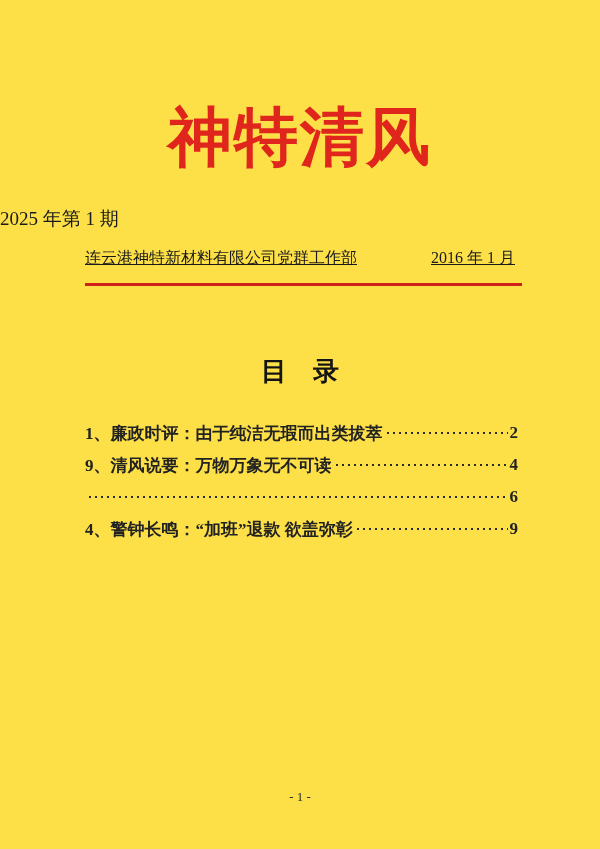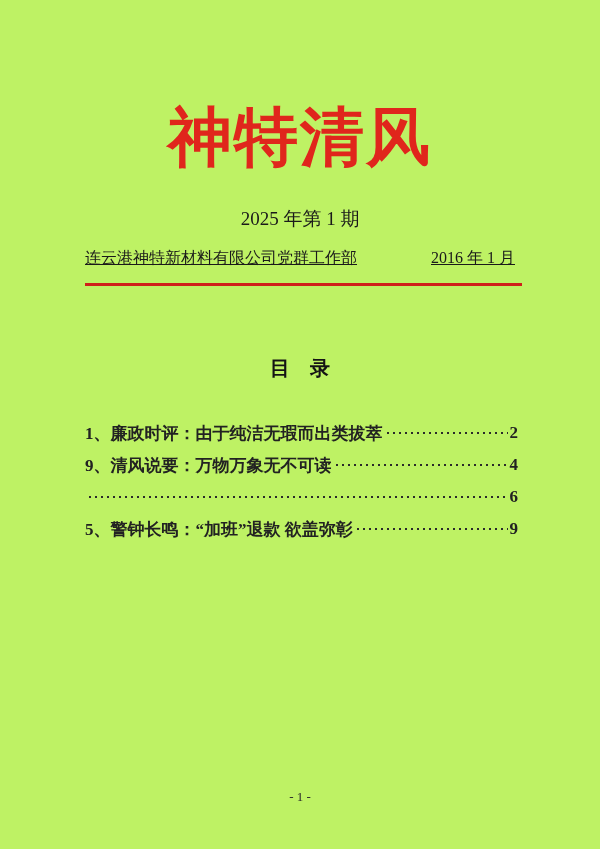--- a/index.html
+++ b/index.html
@@ -4,21 +4,21 @@
 <style>
   html, body {
     margin: 0;
     padding: 0;
     background: #ffffff;
   }
   .page {
     position: relative;
     width: 600px;
     height: 849px;
-    background: #bef264;
+    background: #fde047;
     font-family: "Liberation Serif", serif;
     color: var(--text-color, #1e1e1e);
     overflow: hidden;
   }
   .title {
     position: absolute;
     top: 106px;
     left: 0;
     width: 100%;
     text-align: center;
@@ -27,21 +27,21 @@
     font-weight: bold;
     letter-spacing: 2px;
     color: var(--accent-red, #e0261c);
     white-space: nowrap;
   }
   .issue {
     position: absolute;
     top: 208px;
     left: 0;
     width: 100%;
-    text-align: center;
+    text-align: left;
     font-size: 19px;
     line-height: 1.2;
     color: #1a1a1a;
   }
   .mast-row {
     position: absolute;
     top: 248px;
     left: 85px;
     width: 430px;
     display: flex;
@@ -59,21 +59,21 @@
     width: 437px;
     height: 3px;
     background: var(--rule-red, #cf201a);
   }
   .toc-heading {
     position: absolute;
     top: 357px;
     left: 0;
     width: 100%;
     text-align: center;
-    font-size: 20px;
+    font-size: 26px;
     line-height: 1.15;
     font-weight: bold;
     color: #141414;
   }
   .toc {
     position: absolute;
     top: 417px;
     left: 85px;
     width: 433px;
   }
@@ -143,21 +143,21 @@
       <span class="toc-dots"></span>
       <span class="toc-page">4</span>
     </div>
 
     <div class="toc-row">
       <span class="toc-dots"></span>
       <span class="toc-page">6</span>
     </div>
 
     <div class="toc-row">
-      <span class="toc-label">5、警钟长鸣：“加班”退款 欲盖弥彰</span>
+      <span class="toc-label">4、警钟长鸣：“加班”退款 欲盖弥彰</span>
       <span class="toc-dots"></span>
       <span class="toc-page">9</span>
     </div>
 
   </div>
 
   <div class="footer">- 1 -</div>
 
 </div>
 

